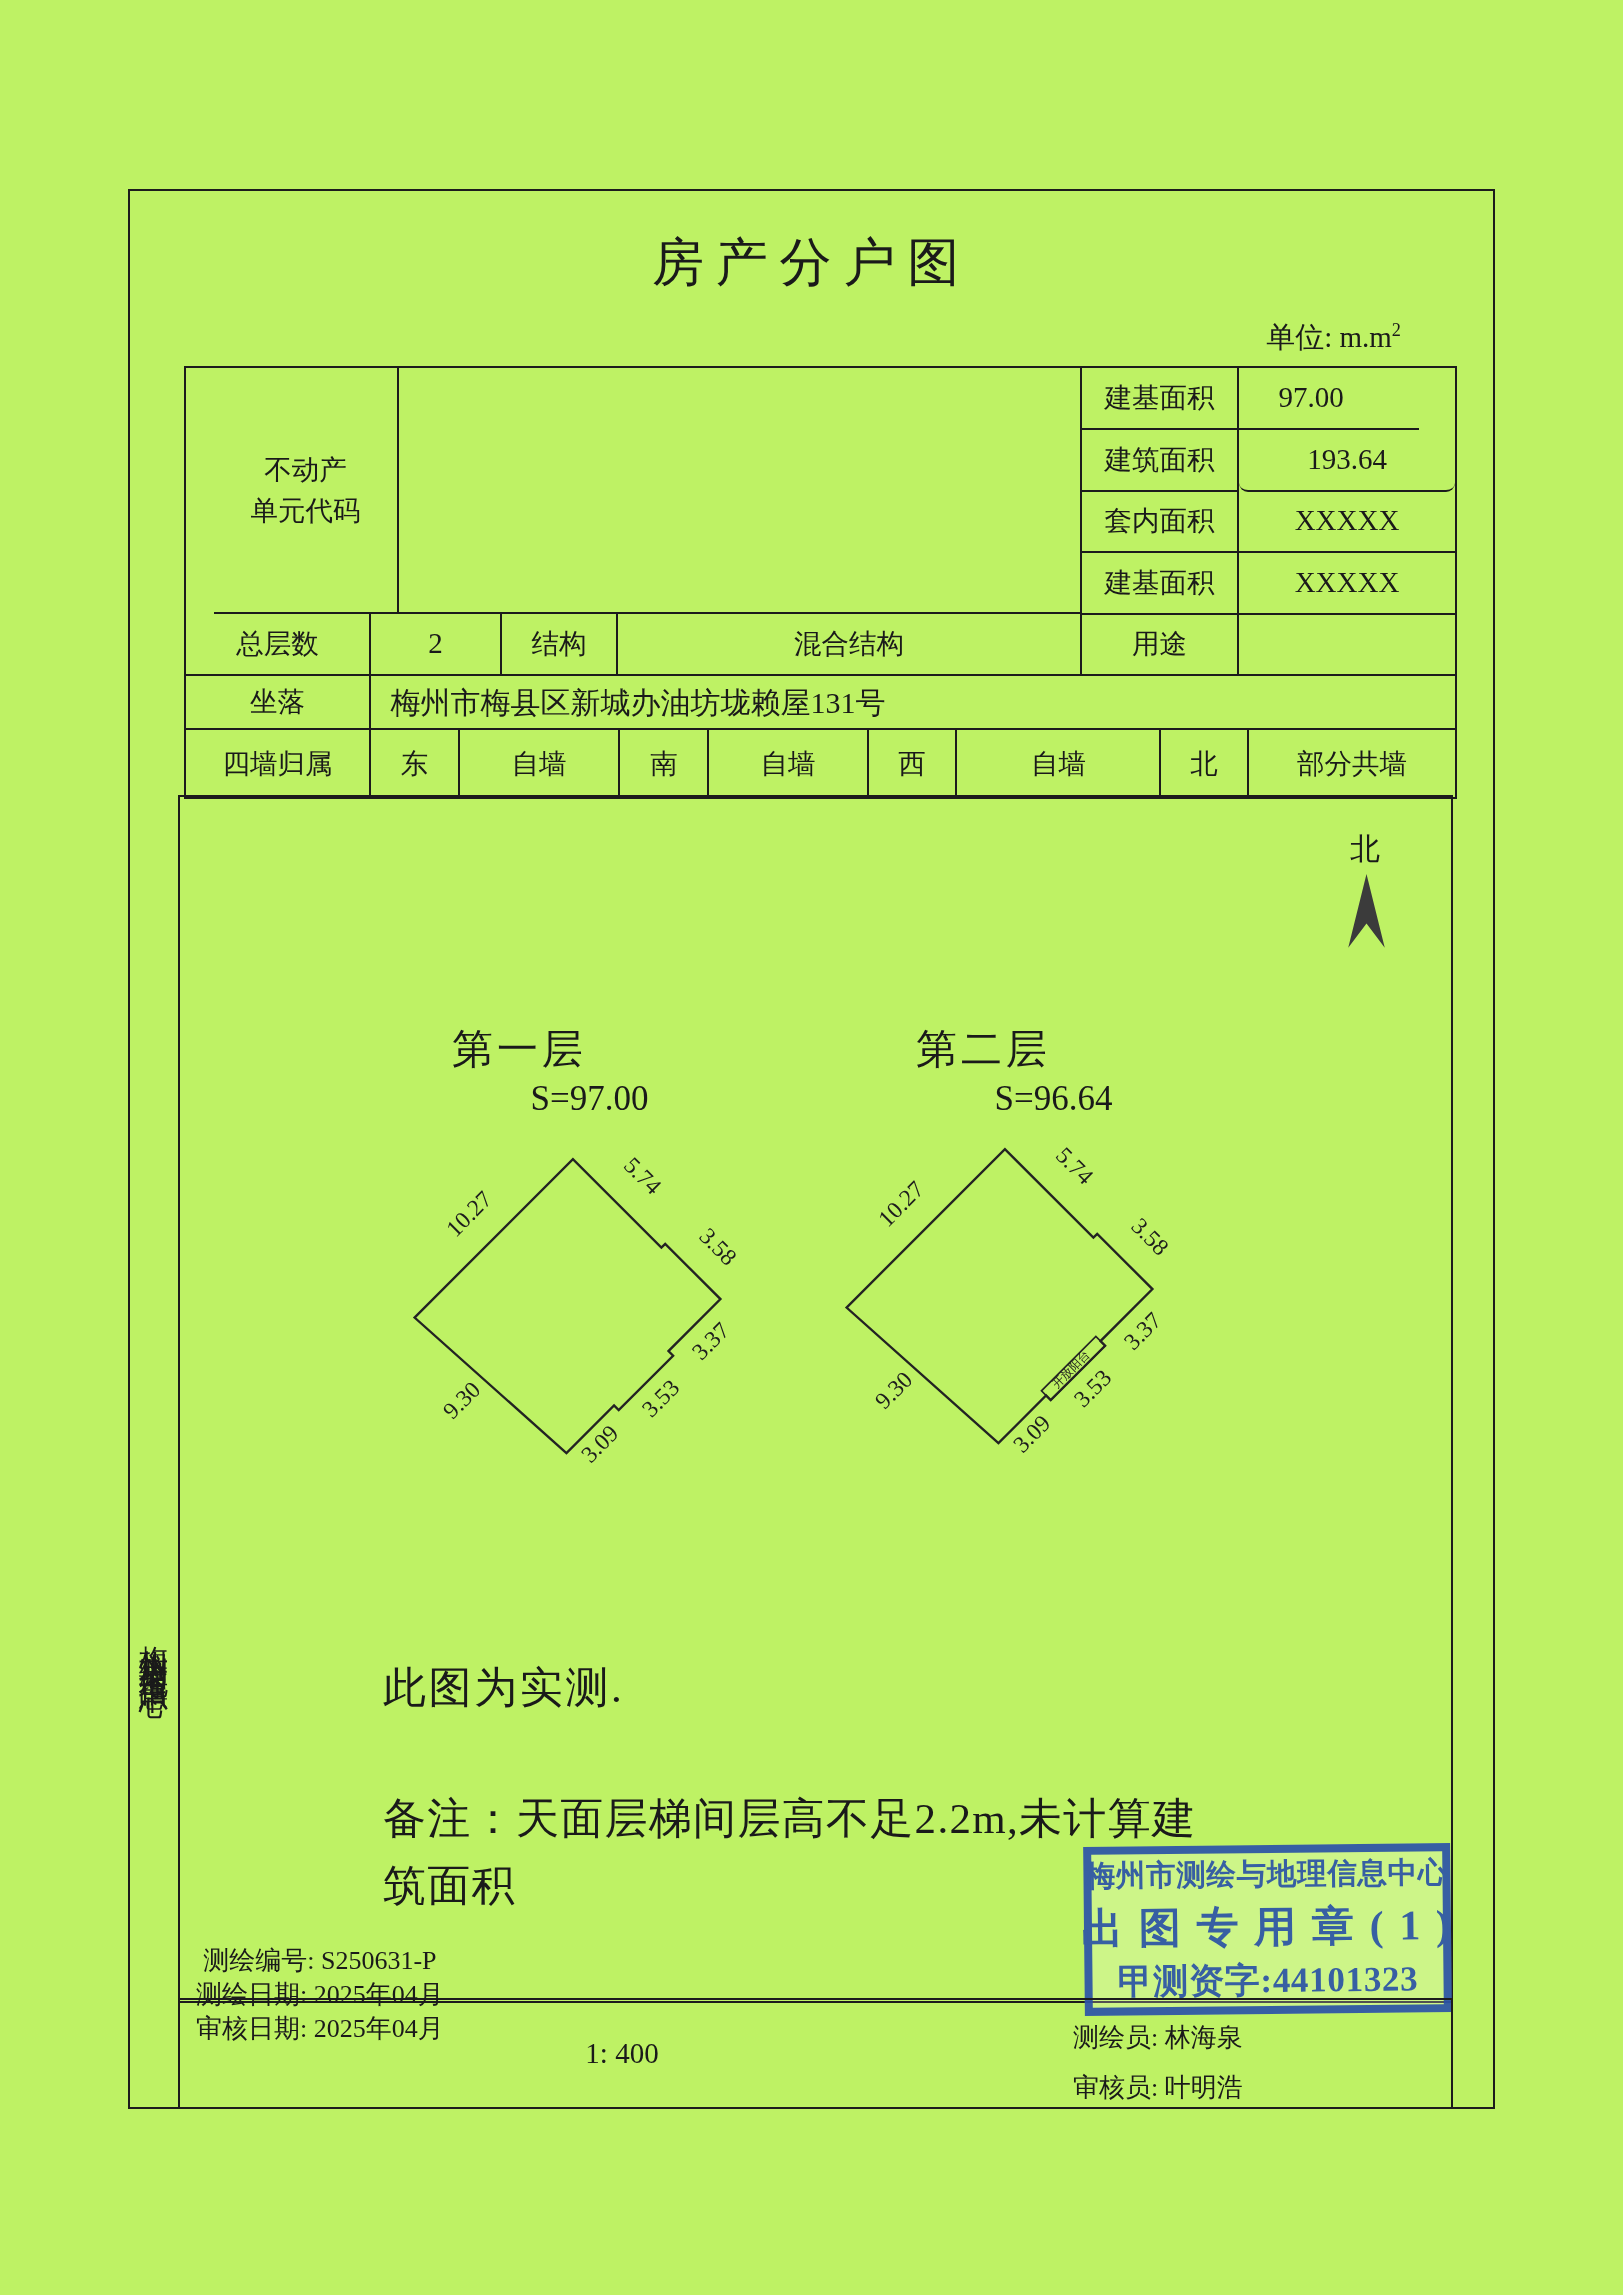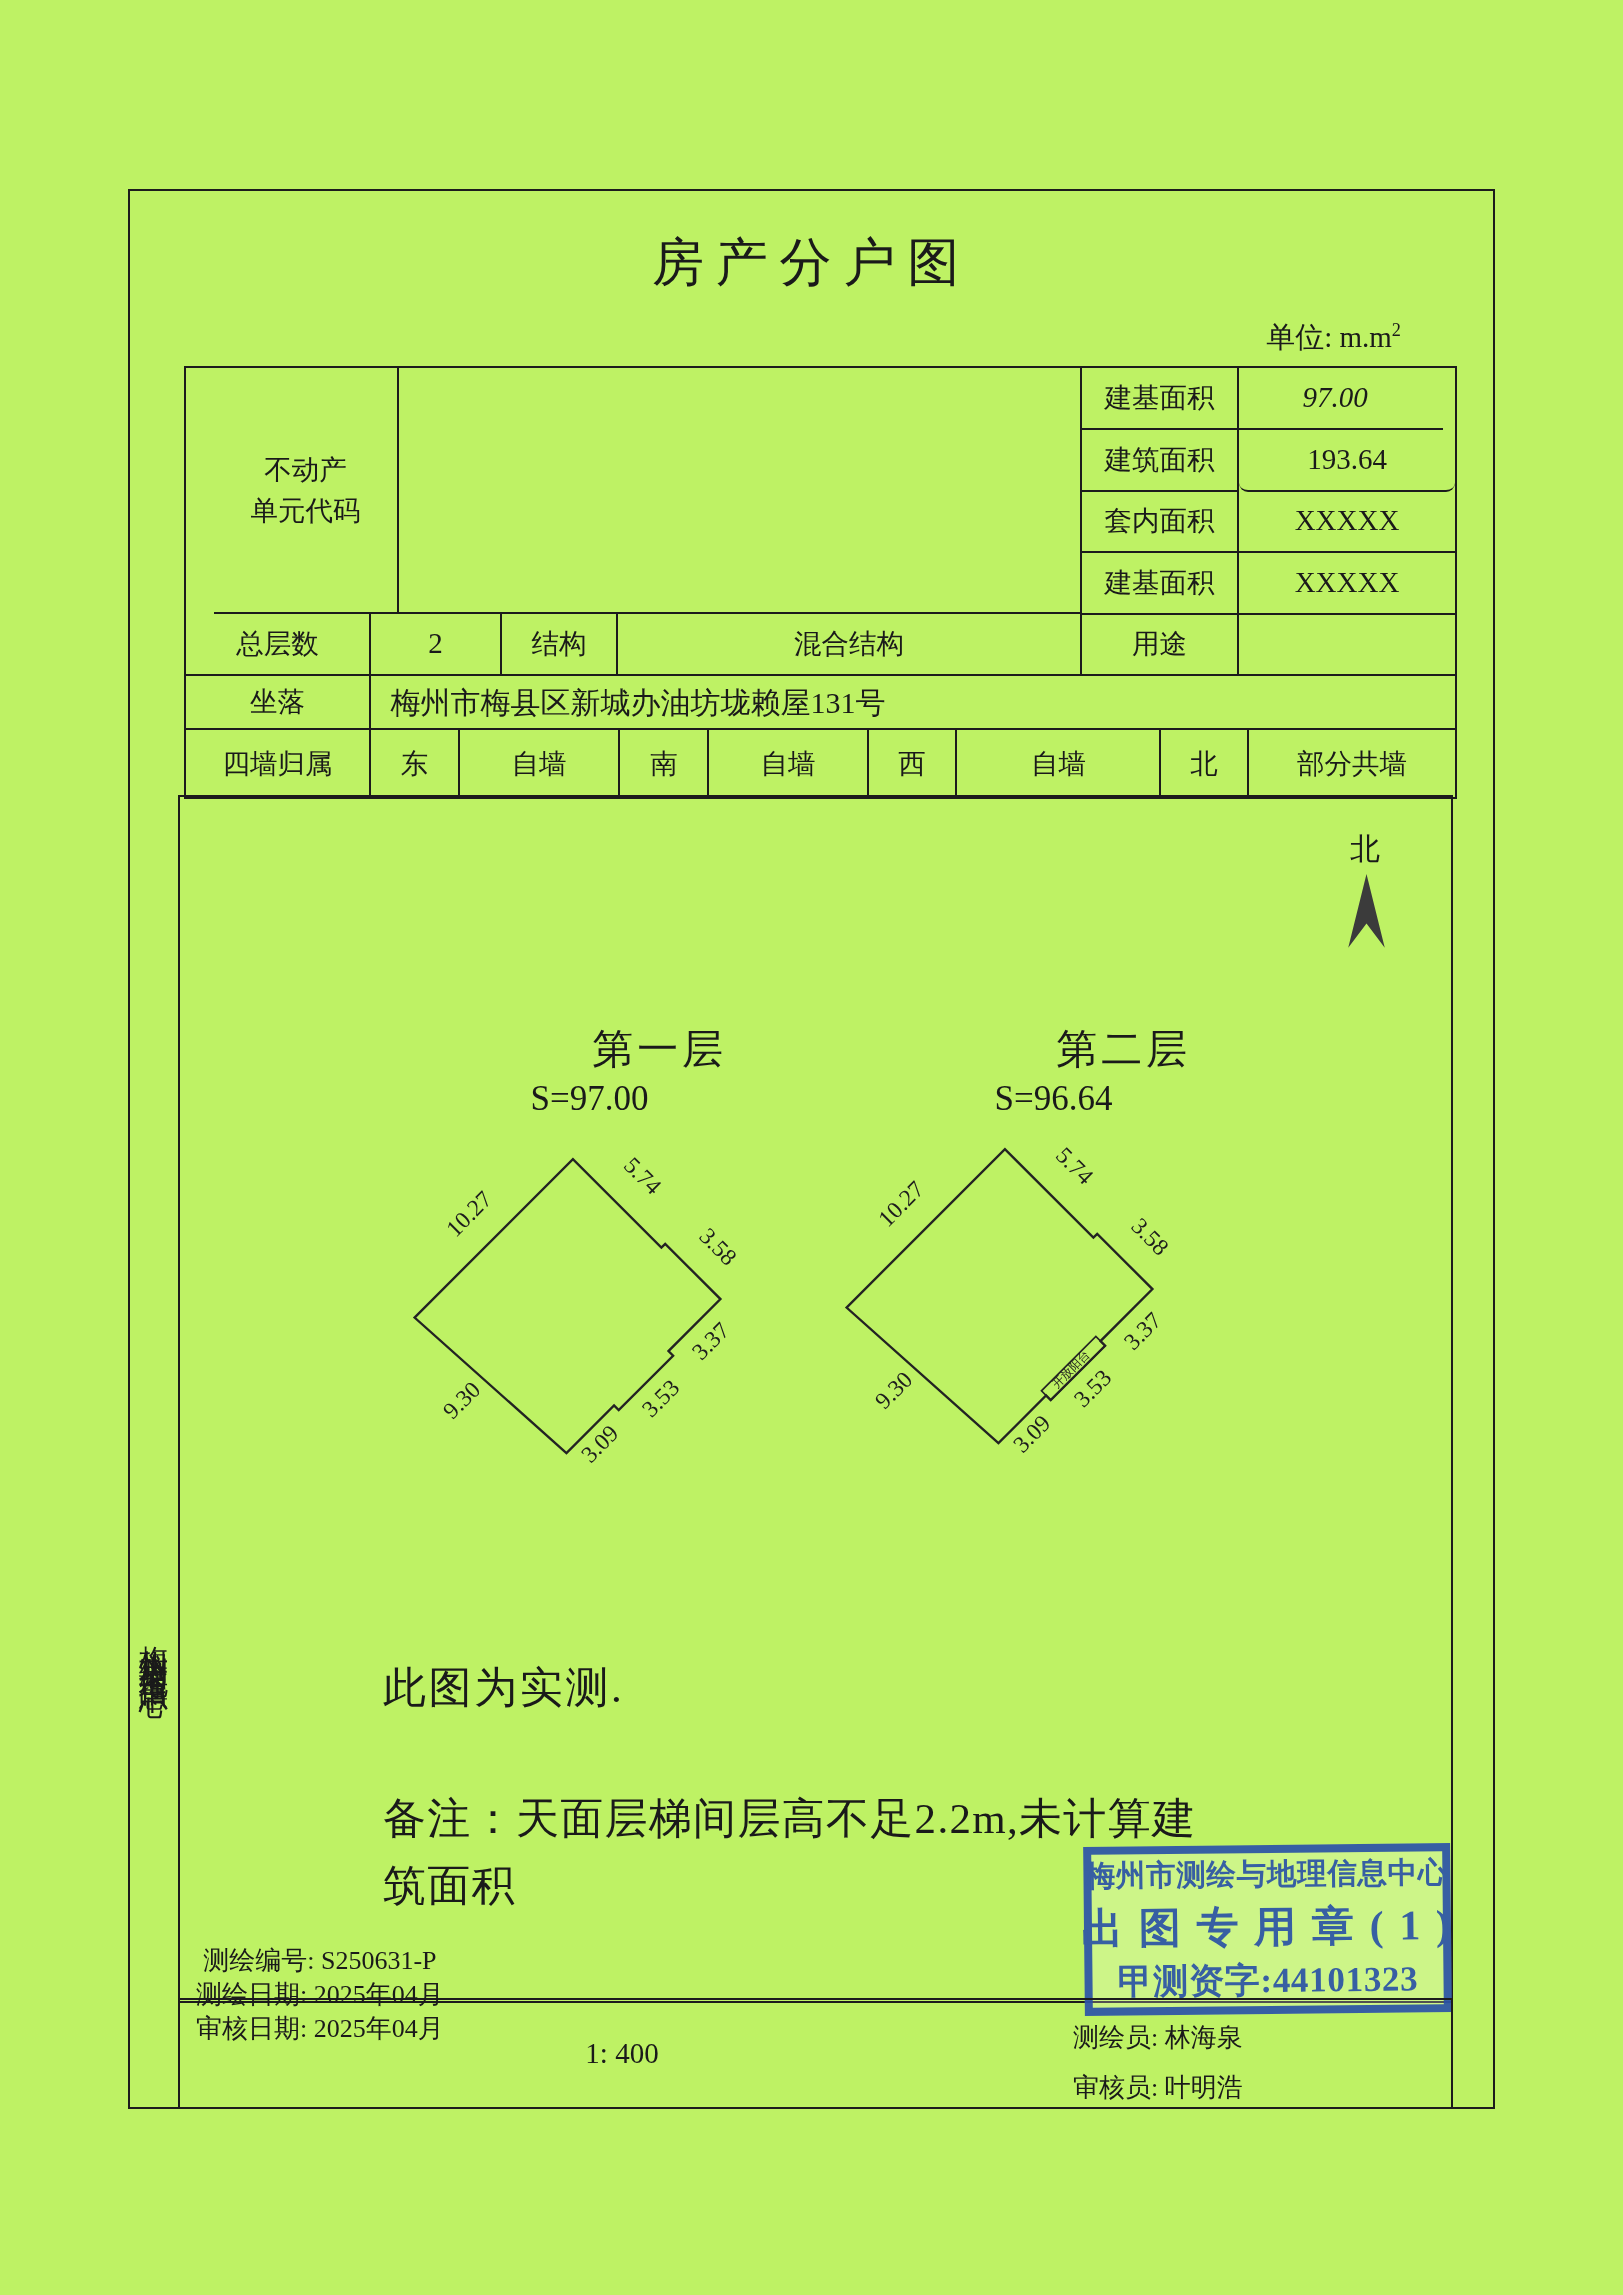--- a/index.html
+++ b/index.html
@@ -16,21 +16,21 @@
   
   .info-table{left:184px;top:366px;width:1269px;height:429px;border:2.6px solid #1c1c1c;box-sizing:content-box;}
   .cell{position:absolute;display:flex;align-items:center;justify-content:center;
         font-size:27.5px;box-sizing:border-box;text-align:center;line-height:1.5;}
   .cell.bR{border-right:2.6px solid #1c1c1c;}
   .cell.bB{border-bottom:2.6px solid #1c1c1c;}
   .cell.left{justify-content:flex-start;padding-left:19.6px;text-align:left;}
   .cell.val{font-size:29px;}
   
   .drawing-box{left:178px;top:795px;width:1275px;height:1208px;border:2.6px solid #1c1c1c;box-sizing:border-box;}
-  .plan-name{font-size:41px;letter-spacing:3.9px;text-align:right;width:275px;}
+  .plan-name{font-size:41px;letter-spacing:3.9px;text-align:left;width:275px;}
   .plan-area{font-size:35px;text-align:center;width:275px;}
   .plan-svg{position:absolute;}
   .plan-svg polygon{fill:none;stroke:#232323;stroke-width:2.6;stroke-linejoin:miter;}
   .plan-svg .balcony{stroke-width:1.8;}
   .plan-svg text{fill:#1d1d1d;font-family:"Liberation Serif","DejaVu Serif",serif;font-size:26px;text-anchor:middle;}
   .plan-svg text.balcony-t{font-size:13px;}
   .north-label{font-size:30px;width:46px;text-align:center;}
   
   .note-1{left:383px;top:1659px;font-size:43px;letter-spacing:2.6px;}
   .note-2{left:383px;top:1786px;width:982px;font-size:43px;line-height:1.55;letter-spacing:1.3px;}
@@ -66,21 +66,21 @@
 
   <div class="abs info-table">
 
     <div class="cell bR bB" style="left:0;top:0;width:185px;height:246px;flex-direction:column;margin-left:28px;">
       <span>不动产</span>
       <span>单元代码</span>
     </div>
     <div class="cell bR bB" style="left:185px;top:0;width:711px;height:246px;"></div>
 
     <div class="cell bR bB" style="left:896px;top:0;width:157px;height:62px;">建基面积</div>
-    <div class="cell bB val" style="left:1041px;top:0;width:216px;height:62px;font-style:italic;">97.00</div>
+    <div class="cell bB val" style="left:1017px;top:0;width:216px;height:62px;">97.00</div>
     <div class="cell bR bB" style="left:896px;top:62px;width:157px;height:62px;">建筑面积</div>
     <div class="cell bB val" style="left:1053px;top:62px;width:216px;height:62px;border-radius:9px;">193.64</div>
     <div class="cell bR bB" style="left:896px;top:123px;width:157px;height:62px;">套内面积</div>
     <div class="cell bB val" style="left:1053px;top:123px;width:216px;height:62px;">XXXXX</div>
     <div class="cell bR bB" style="left:896px;top:185px;width:157px;height:62px;">建基面积</div>
     <div class="cell bB val" style="left:1053px;top:185px;width:216px;height:62px;">XXXXX</div>
 
     <div class="cell bR bB" style="left:0;top:246px;width:185px;height:62px;">总层数</div>
     <div class="cell bR bB val" style="left:185px;top:246px;width:131px;height:62px;">2</div>
     <div class="cell bR bB" style="left:316px;top:246px;width:116px;height:62px;">结构</div>

